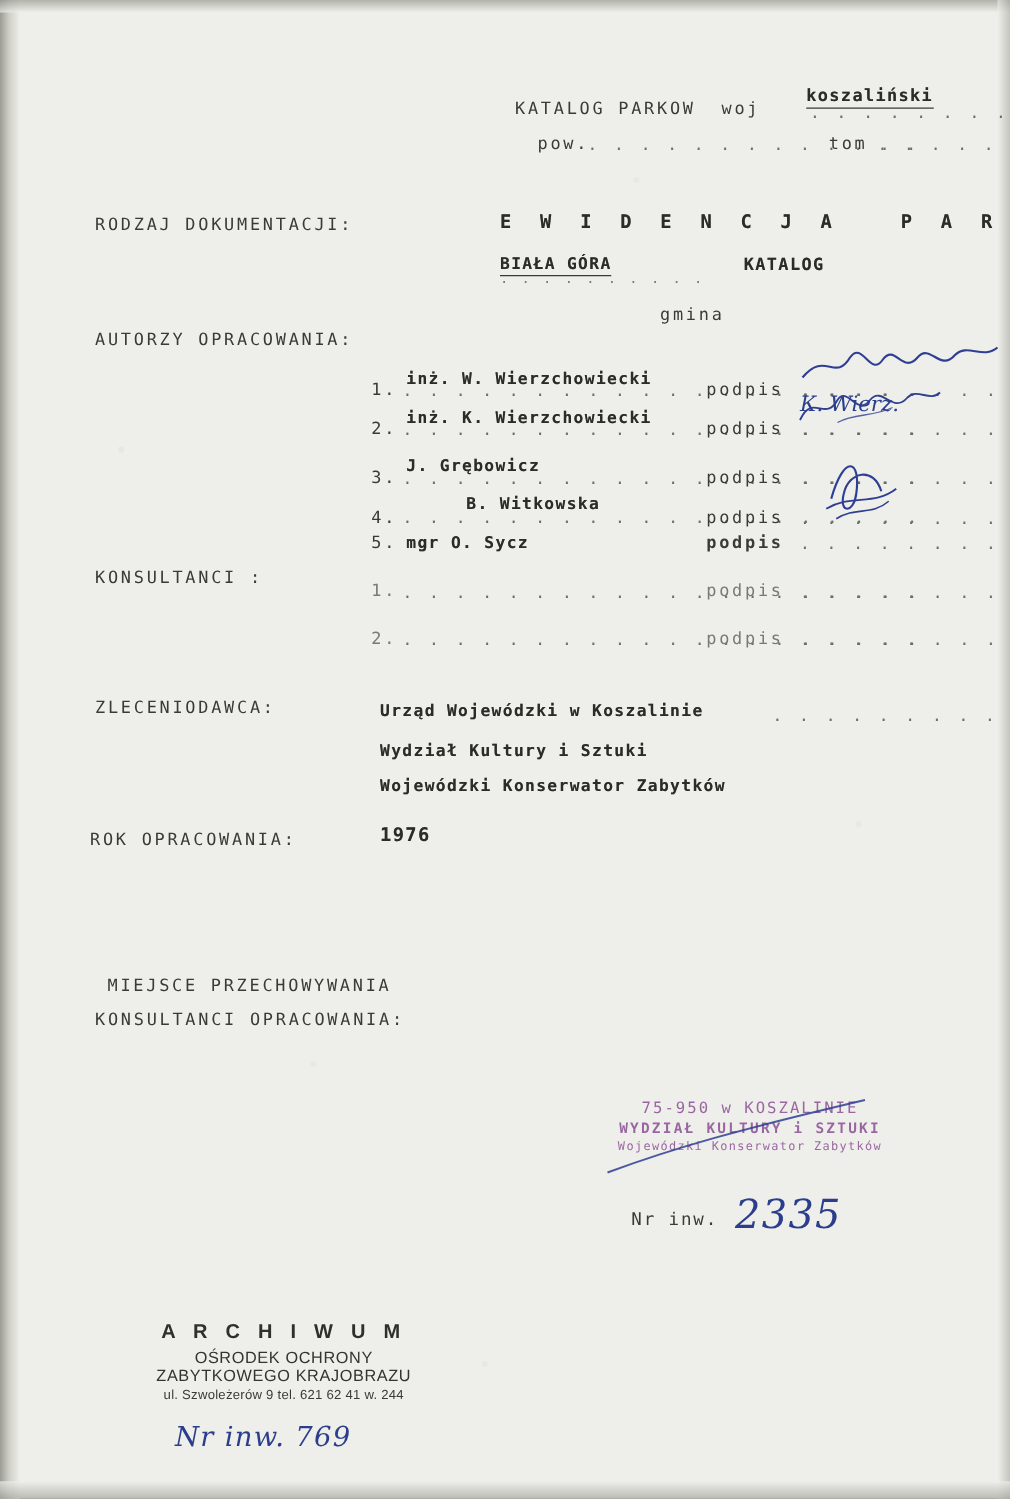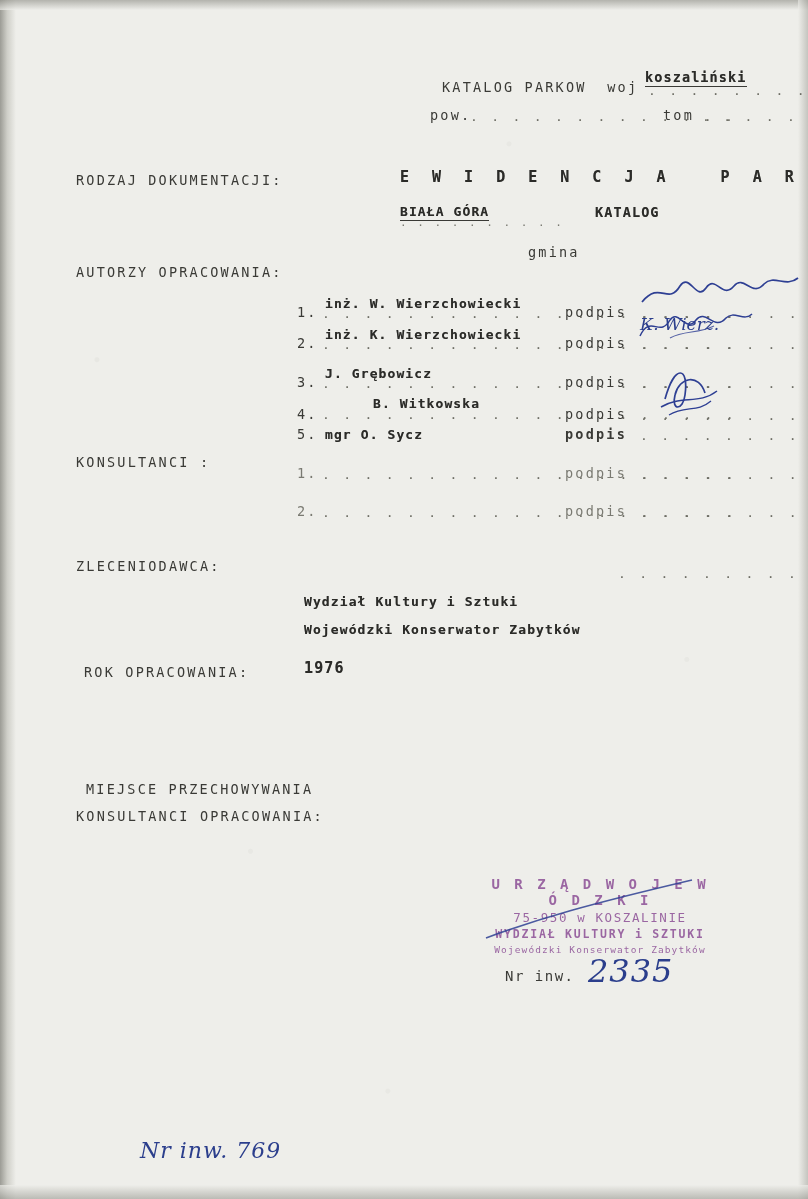--- a/index.html
+++ b/index.html
@@ -134,21 +134,21 @@
 <body>
 
 <div class="page">
 
   <div class="paper-edge-left"></div>
   <div class="paper-edge-top"></div>
   <div class="paper-edge-right"></div>
   <div class="paper-edge-bottom"></div>
   <div class="grain"></div>
 
-  <div class="t label" style="left:442px; top:80px;">KATALOG PARKOW  woj</div>
+  <div class="t label" style="left:412px; top:80px;">KATALOG PARKOW  woj</div>
   <div class="t typed underline-typed" style="left:645px; top:70px; font-size:13.5px;">koszaliński</div>
   <div class="dots" style="left:648px; top:83px;">. . . . . . . . . . . . .</div>
 
   <div class="t label" style="left:430px; top:108px;">pow.</div>
   <div class="dots" style="left:470px; top:109px;">. . . . . . . . . . . . .</div>
   <div class="t label" style="left:663px; top:108px;">tom</div>
   <div class="dots" style="left:702px; top:109px;">. . . . . . . . . . . . .</div>
 
   <div class="t label" style="left:76px; top:173px;">RODZAJ DOKUMENTACJI:</div>
   <div class="t typed big-spaced" style="left:400px; top:170px;">E W I D E N C J A   P A R K U</div>
@@ -195,32 +195,32 @@
   <div class="dots" style="left:322px; top:467px;">. . . . . . . . . . . . . . . . . . . .</div>
   <div class="t label faint" style="left:565px; top:466px;">podpis</div>
   <div class="dots" style="left:640px; top:467px;">. . . . . . . . . . . . .</div>
 
   <div class="t label faint" style="left:297px; top:504px;">2.</div>
   <div class="dots" style="left:322px; top:505px;">. . . . . . . . . . . . . . . . . . . .</div>
   <div class="t label faint" style="left:565px; top:504px;">podpis</div>
   <div class="dots" style="left:640px; top:505px;">. . . . . . . . . . . . .</div>
 
   <div class="t label" style="left:76px; top:559px;">ZLECENIODAWCA:</div>
+  <div class="t typed" style="left:304px; top:562px;">Urząd Wojewódzki w Koszalinie</div>
   <div class="dots" style="left:618px; top:566px;">. . . . . . . . . .</div>
   <div class="t typed" style="left:304px; top:594px;">Wydział Kultury i Sztuki</div>
   <div class="t typed" style="left:304px; top:622px;">Wojewódzki Konserwator Zabytków</div>
 
-  <div class="t label" style="left:84px; top:665px;">ROK OPRACOWANIA:</div>
+  <div class="t label" style="left:72px; top:665px;">ROK OPRACOWANIA:</div>
   <div class="t typed" style="left:304px; top:661px; font-size:15px;">1976</div>
 
   <div class="t label" style="left:76px; top:782px;padding-left:10px;">MIEJSCE PRZECHOWYWANIA</div>
   <div class="t label" style="left:76px; top:809px;">KONSULTANCI OPRACOWANIA:</div>
 
   <div class="stamp" style="left:484px; top:876px; width:232px;">
-    <div class="stamp-l1">U R Z Ą D   W O J E W Ó D Z K I</div>
     <div class="stamp-l2" style="margin-top:2px;">75-950 w KOSZALINIE</div>
     <div class="stamp-l3" style="margin-top:2px;">WYDZIAŁ KULTURY i SZTUKI</div>
     <div class="stamp-l4" style="margin-top:3px;">Wojewódzki Konserwator Zabytków</div>
   </div>
 
   <svg style="position:absolute; left:470px; top:868px;" width="260" height="80">
     <path d="M16 70 C 70 50, 120 36, 222 12" stroke="#2e3f93" stroke-width="1.6" fill="none" opacity=".85"></path>
   </svg>
 
   <div class="nr-inw" style="left:505px; top:968px;">Nr inw.</div>
@@ -236,16 +236,22 @@
   </svg>
 
   <svg style="position:absolute; left:655px; top:355px;" width="80" height="70">
     <path d="M10 44 C 20 8, 34 12, 30 40 C 28 56, 16 56, 20 40 C 24 22, 44 18, 50 38" stroke="#2e3f93" stroke-width="1.7" fill="none"></path>
     <path d="M6 52 C 26 40, 44 50, 62 36" stroke="#2e3f93" stroke-width="1.5" fill="none"></path>
     <path d="M14 60 C 30 50, 42 58, 56 46" stroke="#2e3f93" stroke-width="1.3" fill="none"></path>
   </svg>
 
   <div class="handwriting" style="left:640px; top:314px; font-size:17px;">К. Wierz.</div>
 
+  <div class="footer-archiwum" style="left:112px; top:1057px; width:230px;">
+    <div class="arch-title">A R C H I W U M</div>
+    <div class="arch-line" style="margin-top:3px;">OŚRODEK OCHRONY</div>
+    <div class="arch-line">ZABYTKOWEGO KRAJOBRAZU</div>
+    <div class="arch-small" style="margin-top:2px;">ul. Szwoleżerów 9  tel. 621 62 41 w. 244</div>
+  </div>
 
   <div class="handwriting" style="left:140px; top:1138px; font-size:22px; letter-spacing:1px;">Nr inw. 769</div>
 
 </div>
 
 </body></html>

